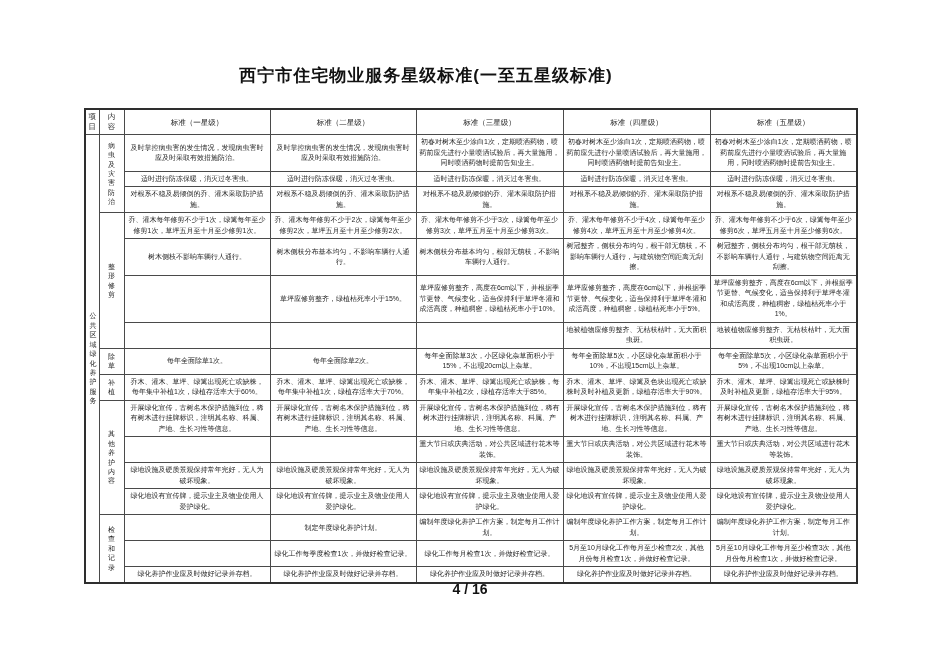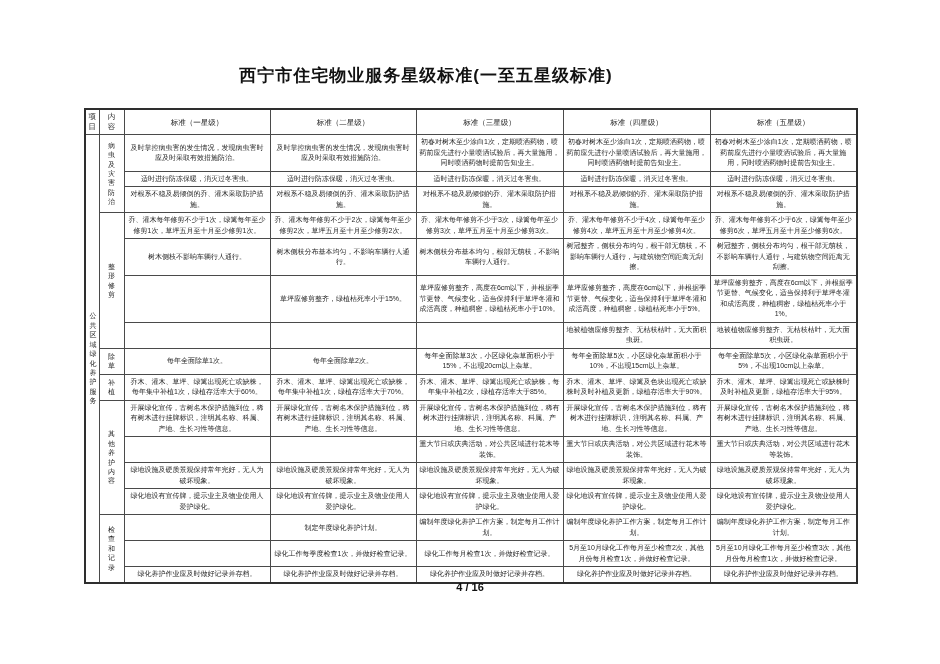--- a/index.html
+++ b/index.html
@@ -7,21 +7,21 @@
   body { width:940px; height:664px; position:relative; font-family:"Liberation Sans", sans-serif; color:#1f1f1f; overflow:hidden; }
   .doc-title { position:absolute; top:64px; left:0; width:852px; text-align:center;
     font-size:17px; font-weight:bold; letter-spacing:1px; color:#111; }
   .std-table { position:absolute; left:84px; top:108px; width:772px;
     border-collapse:collapse; table-layout:fixed; border:2px solid #2e2e2e; }
   .std-table th, .std-table td { border:1px solid #4a4a4a; font-size:7px; line-height:1.5;
     text-align:center; vertical-align:middle; padding:2px 3px; color:#262626; font-weight:normal; }
   .std-table th { font-size:7.5px; height:24px; padding:2px 1px; }
   .vtext { width:1.15em; margin:0 auto; word-break:break-all; line-height:1.35; display:block; }
   .page-num { position:absolute; top:581px; left:0; width:940px; text-align:center;
-    font-size:11px; font-weight:bold; color:#111; }
+    font-size:14px; font-weight:bold; color:#111; }
 </style>
 </head>
 <body>
 
 <div class="doc-title">西宁市住宅物业服务星级标准(一至五星级标准)</div>
 
 <table class="std-table">
   <colgroup>
     <col style="width:14px">
     <col style="width:25px">

